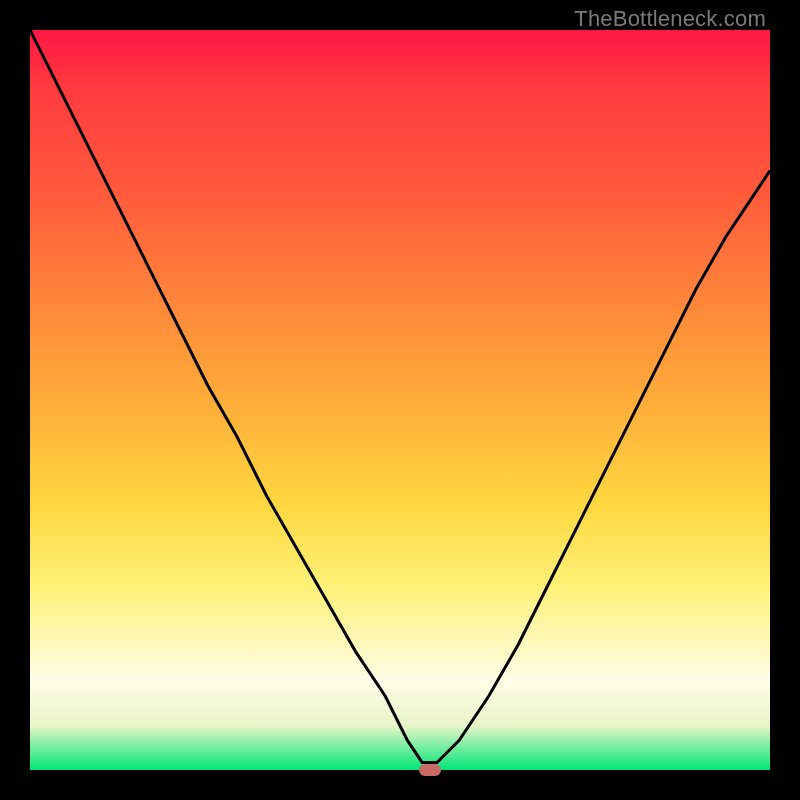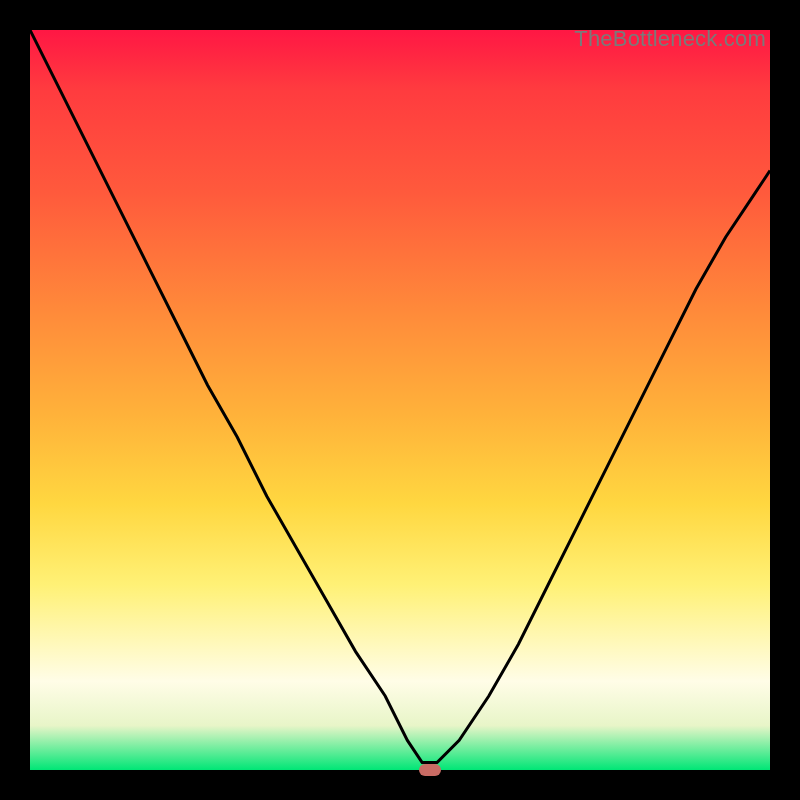--- a/index.html
+++ b/index.html
@@ -40,21 +40,20 @@
       );
   }
   .watermark {
     position: absolute;
     top: 6px;
     right: 34px;
     color: #7a7a7a;
     font-size: 22px;
     font-weight: 500;
     letter-spacing: 0.2px;
-    margin-top: 20px;
   }
   .curve-svg {
     position: absolute;
     left: 0;
     top: 0;
     width: 740px;
     height: 740px;
   }
   .curve-path {
     fill: none;

